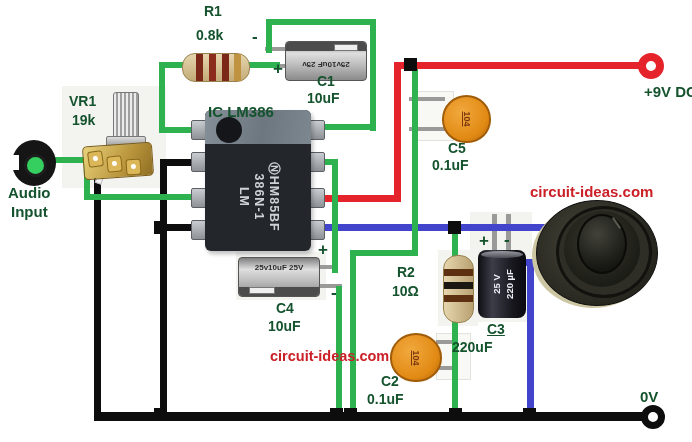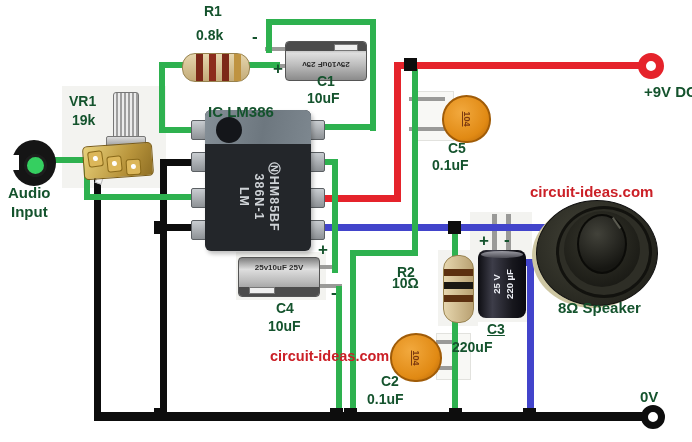--- a/index.html
+++ b/index.html
@@ -236,23 +236,22 @@
   <div class="lbl s14" style="left:448px;top:141px;">C5</div>
   <div class="lbl s14" style="left:432px;top:158px;">0.1uF</div>
   <div class="lbl s15" style="left:644px;top:84px;">+9V DC</div>
   <div class="lbl wm" style="left:530px;top:184px;">circuit-ideas.com</div>
   <div class="lbl pol" style="left:318px;top:241px;">+</div>
   <div class="lbl pol" style="left:331px;top:284px;">-</div>
   <div class="lbl s14" style="left:276px;top:301px;">C4</div>
   <div class="lbl s14" style="left:268px;top:319px;">10uF</div>
   <div class="lbl wm" style="left:270px;top:349px;font-size:14.5px;">circuit-ideas.com</div>
   <div class="lbl s14" style="left:397px;top:265px;">R2</div>
-  <div class="lbl s14" style="left:392px;top:276px;">10Ω</div>
+  <div class="lbl s14" style="left:392px;top:284px;">10Ω</div>
   <div class="lbl pol" style="left:479px;top:232px;">+</div>
   <div class="lbl pol" style="left:504px;top:231px;">-</div>
   <div class="lbl s14" style="left:487px;top:322px;text-decoration:underline;">C3</div>
   <div class="lbl s14" style="left:452px;top:340px;">220uF</div>
   <div class="lbl s14" style="left:381px;top:374px;">C2</div>
   <div class="lbl s14" style="left:367px;top:392px;">0.1uF</div>
-  <div class="lbl s15" style="left:558px;top:300px;">8Ω Speaker</div>
   <div class="lbl s15" style="left:640px;top:389px;">0V</div>
 
 </div>
 
 </body></html>

